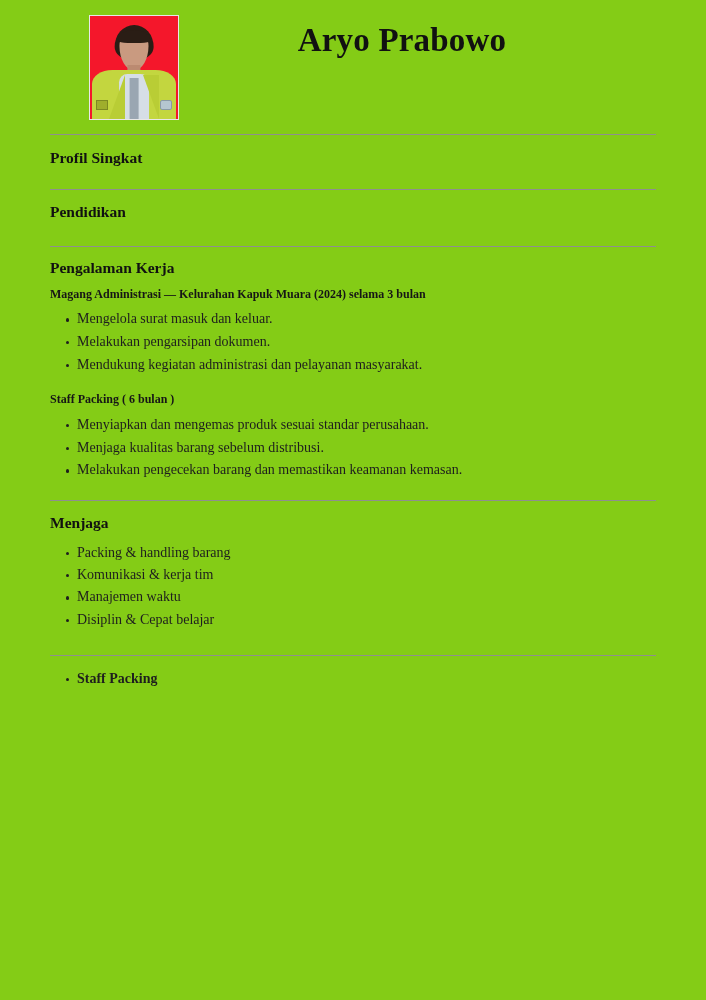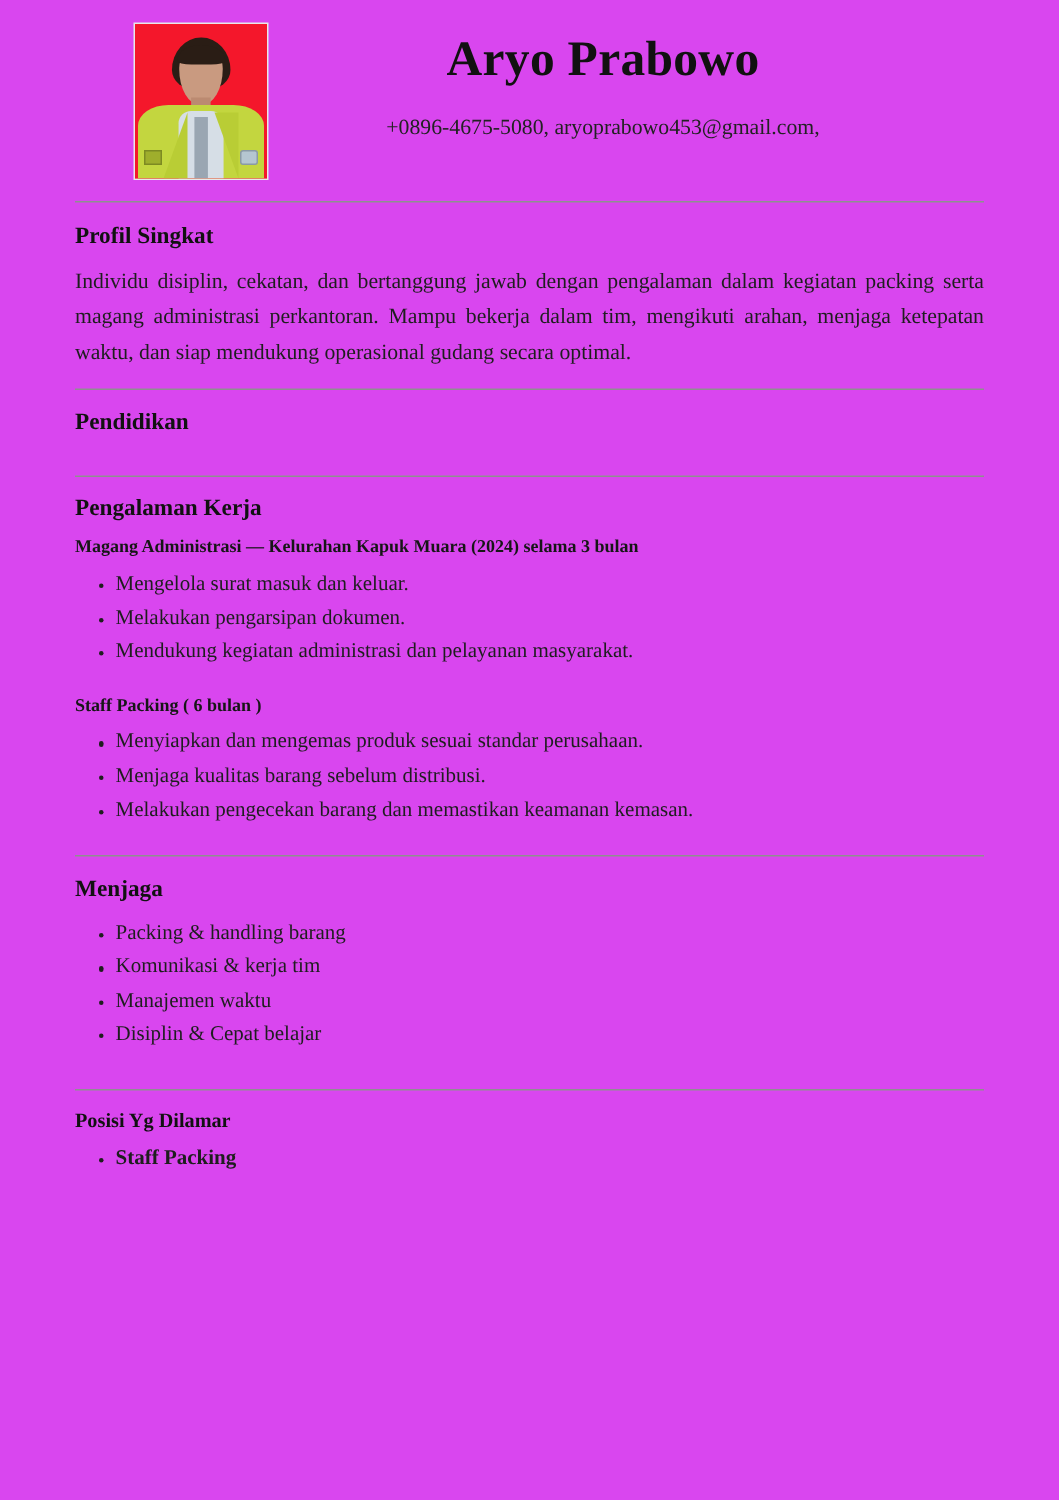--- a/index.html
+++ b/index.html
@@ -12,21 +12,21 @@
     height: 1000px;
     position: relative;
     font-family: "Liberation Serif", "DejaVu Serif", serif;
     color: #1a1a1a;
     overflow: hidden;
   }
 
   .page {
     position: absolute;
     inset: 0;
-    background: #d946ef;
+    background: #84cc16;
     padding: 0;
   }
 
   
   .header {
     position: relative;
     height: 120px;
     margin: 14px 50px 0 50px;
     display: flex;
     align-items: flex-start;
@@ -247,29 +247,27 @@
       <div class="ph-jacket"></div>
       <div class="ph-shirt"></div>
       <div class="ph-tie"></div>
       <div class="ph-lapel-l"></div>
       <div class="ph-lapel-r"></div>
       <div class="ph-badge-l"></div>
       <div class="ph-badge-r"></div>
     </div>
     <div class="header-text">
       <h1 class="name">Aryo Prabowo</h1>
-      <p class="contact">+0896-4675-5080, aryoprabowo453@gmail.com,</p>
     </div>
   </div>
 
   <div class="divider"></div>
 
   <div class="section profile">
     <h2 class="section-title">Profil Singkat</h2>
-    <p class="para">Individu disiplin, cekatan, dan bertanggung jawab dengan pengalaman dalam kegiatan packing serta magang administrasi perkantoran. Mampu bekerja dalam tim, mengikuti arahan, menjaga ketepatan waktu, dan siap mendukung operasional gudang secara optimal.</p>
   </div>
 
   <div class="gap-pendidikan"></div>
   <div class="divider"></div>
 
   <div class="section education">
     <h2 class="section-title">Pendidikan</h2>
   </div>
 
   <div class="gap-pengalaman"></div>
@@ -303,19 +301,18 @@
       <li>Komunikasi &amp; kerja tim</li>
       <li>Manajemen waktu</li>
       <li>Disiplin &amp; Cepat belajar</li>
     </ul>
   </div>
 
   <div class="gap-posisi"></div>
   <div class="divider"></div>
 
   <div class="section position">
-    <h2 class="section-title small">Posisi Yg Dilamar</h2>
     <ul class="bullets bold">
       <li>Staff Packing</li>
     </ul>
   </div>
 
 </div>
 
 </body></html>

